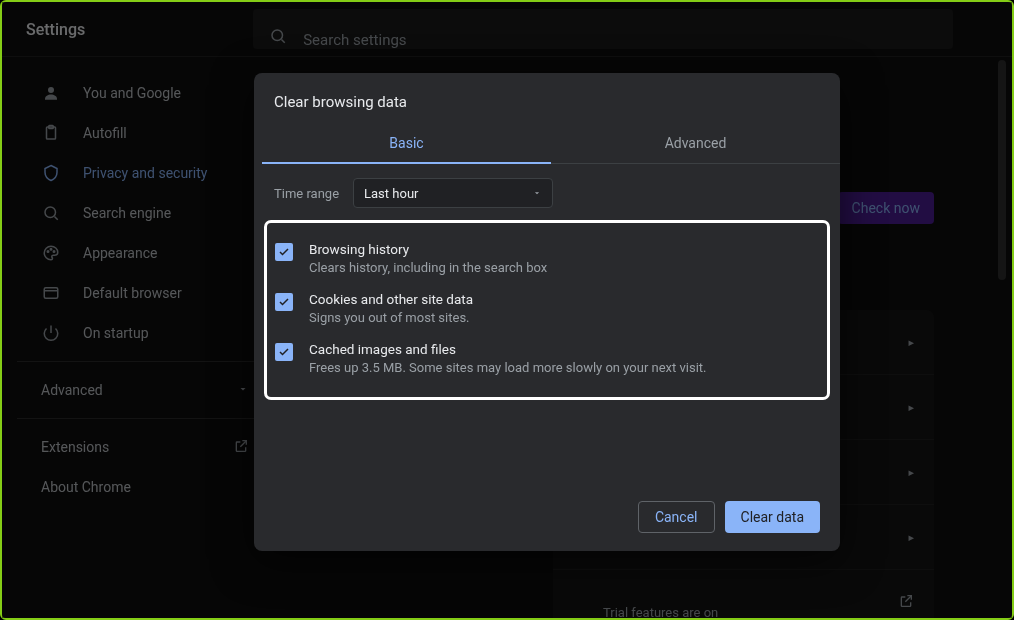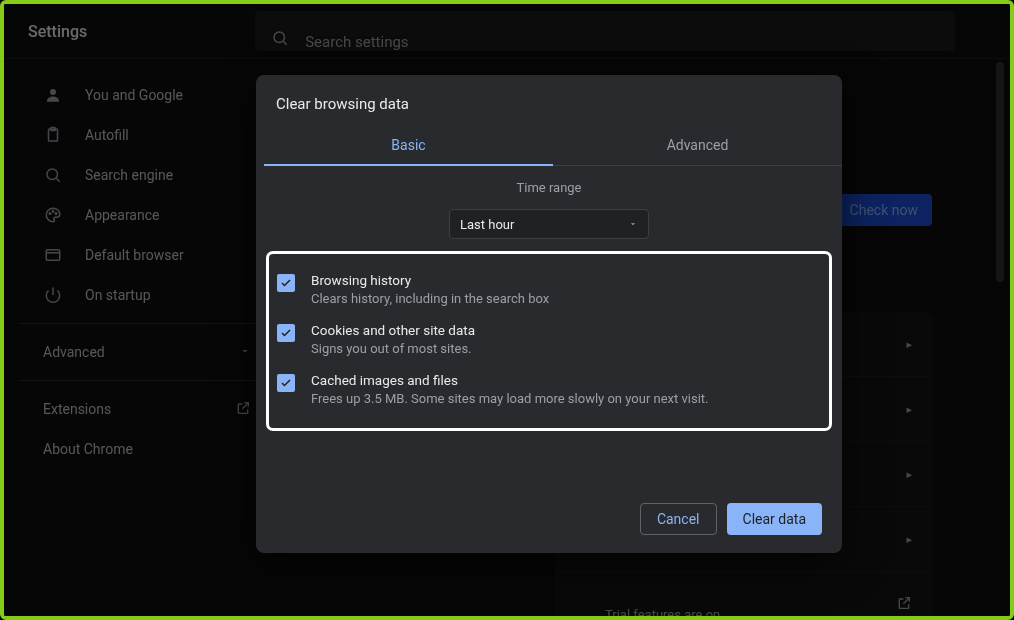--- a/index.html
+++ b/index.html
@@ -1,52 +1,52 @@
 <!DOCTYPE html>
 <html><head>
 <meta charset="utf-8">
 <style>
   * { box-sizing: border-box; margin: 0; padding: 0; font-family: -apple-system, BlinkMacSystemFont, "Segoe UI", Roboto, Arial, sans-serif; }
   html, body { width: 1014px; height: 620px; background: #000; overflow: hidden; }
-  .app { position: relative; width: 1014px; height: 620px; background: #0f0f0f; border: 4px solid #84cc16; border-radius: 6px; }
+  .app { position: relative; width: 1014px; height: 620px; background: #0f0f0f; border: 2px solid #84cc16; border-radius: 6px; }
   .topbar { display: flex; align-items: center; height: 55px; padding: 0 24px; border-bottom: 1px solid #1f1f1f; }
   .topbar-title { color: #e8eaed; font-size: 16px; font-weight: 500; }
   .searchbox { margin-left: 168px; width: 700px; height: 40px; background: #1c1c1c; border-radius: 4px; display: flex; align-items: flex-end; padding: 0 16px; gap: 16px; }
   .searchbox svg { flex: none; }
   .searchbox input { flex: 1; background: transparent; border: none; outline: none; color: #e8eaed; font-size: 15px; }
   .searchbox input::placeholder { color: #9aa0a6; }
   .body { display: flex; height: calc(100% - 55px); margin-left: 15px; }
   .sidebar { width: 256px; padding-top: 16px; }
   .side-item { display: flex; align-items: center; height: 40px; padding: 0 24px; gap: 22px; color: #9aa0a6; font-size: 14px; cursor: pointer; border-radius: 0 20px 20px 0; }
   .side-item.active { color: #8ab4f8; }
   .side-item .icon { width: 20px; display: flex; justify-content: center; }
   .side-item .label { color: #bdc1c6; }
   .side-item.active .label { color: #8ab4f8; }
   .side-divider { height: 1px; background: #2a2a2a; margin: 8px 0; }
   .side-advanced { display: flex; align-items: center; justify-content: space-between; height: 40px; padding: 0 24px; color: #bdc1c6; font-size: 14px; cursor: pointer; }
   .side-link { display: flex; align-items: center; justify-content: space-between; height: 40px; padding: 0 24px; color: #bdc1c6; font-size: 14px; cursor: pointer; }
   .main { flex: 1; position: relative; padding: 24px; overflow: hidden; }
   .bg-check-row { position: absolute; right: 78px; top: 135px; display: flex; align-items: center; gap: 18px; }
   .bg-check-text { color: #c4b5fd; font-size: 16px; }
-  .bg-checknow { background: #1d4ed8; color: #8ab4f8; border: none; border-radius: 4px; padding: 8px 14px; font-size: 14px; cursor: pointer; }
+  .bg-checknow { background: #4c1d95; color: #8ab4f8; border: none; border-radius: 4px; padding: 8px 14px; font-size: 14px; cursor: pointer; }
   .bg-card { position: absolute; left: 280px; right: 78px; top: 253px; background: #151515; border-radius: 8px; }
   .bg-row { height: 65px; display: flex; align-items: center; justify-content: space-between; padding: 0 20px; border-bottom: 1px solid #1f1f1f; }
   .bg-row:last-child { border-bottom: none; }
   .bg-row-text { color: #9aa0a6; font-size: 13px; }
   .bg-chevron { color: #9aa0a6; font-size: 11px; }
   .bg-trial { position: absolute; left: 330px; top: 548px; color: #9aa0a6; font-size: 13px; }
   .scrim { position: absolute; inset: 0; background: rgba(0,0,0,0.55); }
   .dialog { position: absolute; left: 252px; top: 71px; width: 586px; height: 478px; background: #292a2d; border-radius: 8px; box-shadow: 0 10px 40px rgba(0,0,0,0.6); display: flex; flex-direction: column; }
   .dlg-title { padding: 20px 20px 12px 20px; color: #e8eaed; font-size: 15px; }
   .dlg-tabs { display: flex; border-bottom: 1px solid #3c4043; margin-left: 8px; }
   .dlg-tab { flex: 1; text-align: center; padding: 12px 0; font-size: 14px; color: #9aa0a6; cursor: pointer; position: relative; }
   .dlg-tab.active { color: #8ab4f8; }
   .dlg-tab.active::after { content: ""; position: absolute; left: 0; right: 0; bottom: -1px; height: 2px; background: #8ab4f8; }
   .dlg-body { padding: 14px 20px 0 20px; flex: 1; }
-  .time-row { display: flex; align-items: center; gap: 14px; margin-bottom: 12px; flex-direction: column; }
+  .time-row { display: flex; align-items: center; gap: 14px; margin-bottom: 12px; }
   .time-label { color: #9aa0a6; font-size: 13px; }
   .time-select { height: 30px; width: 200px; background: #202124; border: 1px solid #3c4043; color: #e8eaed; font-size: 13px; padding: 0 10px; border-radius: 4px; display: flex; align-items: center; justify-content: space-between; cursor: pointer; }
   .highlight-box { border: 3px solid #fff; border-radius: 7px; padding: 10px 14px 14px 8px; margin-left: -10px; margin-right: -10px; }
   .opt-row { display: flex; gap: 16px; padding: 8px 0; }
   .chk { width: 18px; height: 18px; background: #8ab4f8; border-radius: 2px; flex: none; display: flex; align-items: center; justify-content: center; margin-top: 2px; cursor: pointer; }
   .chk svg { display: block; }
   .opt-texts { display: flex; flex-direction: column; gap: 3px; }
   .opt-title { color: #e8eaed; font-size: 13.5px; }
   .opt-desc { color: #9aa0a6; font-size: 13px; }
   .dlg-actions { display: flex; justify-content: flex-end; gap: 10px; padding: 16px 20px 18px 20px; }
@@ -88,20 +88,28 @@
       </div>
       <div class="side-item">
         <span class="icon">
           <svg width="18" height="18" viewBox="0 0 24 24" fill="none" stroke="#9aa0a6" stroke-width="2">
               <rect x="6" y="4" width="12" height="16" rx="1"></rect>
               <rect x="9" y="2" width="6" height="4" rx="1"></rect>
             </svg>
         </span>
         <span class="label">Autofill</span>
       </div>
+      <div class="side-item active">
+        <span class="icon">
+          <svg width="18" height="18" viewBox="0 0 24 24" fill="none" stroke="#8ab4f8" stroke-width="2">
+              <path d="M12 2l8 4v5c0 5-3.5 9-8 11-4.5-2-8-6-8-11V6l8-4z"></path>
+            </svg>
+        </span>
+        <span class="label">Privacy and security</span>
+      </div>
       <div class="side-item">
         <span class="icon">
           <svg width="18" height="18" viewBox="0 0 24 24" fill="none" stroke="#9aa0a6" stroke-width="2">
               <circle cx="11" cy="11" r="7"></circle>
               <line x1="21" y1="21" x2="16.65" y2="16.65"></line>
             </svg>
         </span>
         <span class="label">Search engine</span>
       </div>
       <div class="side-item">

